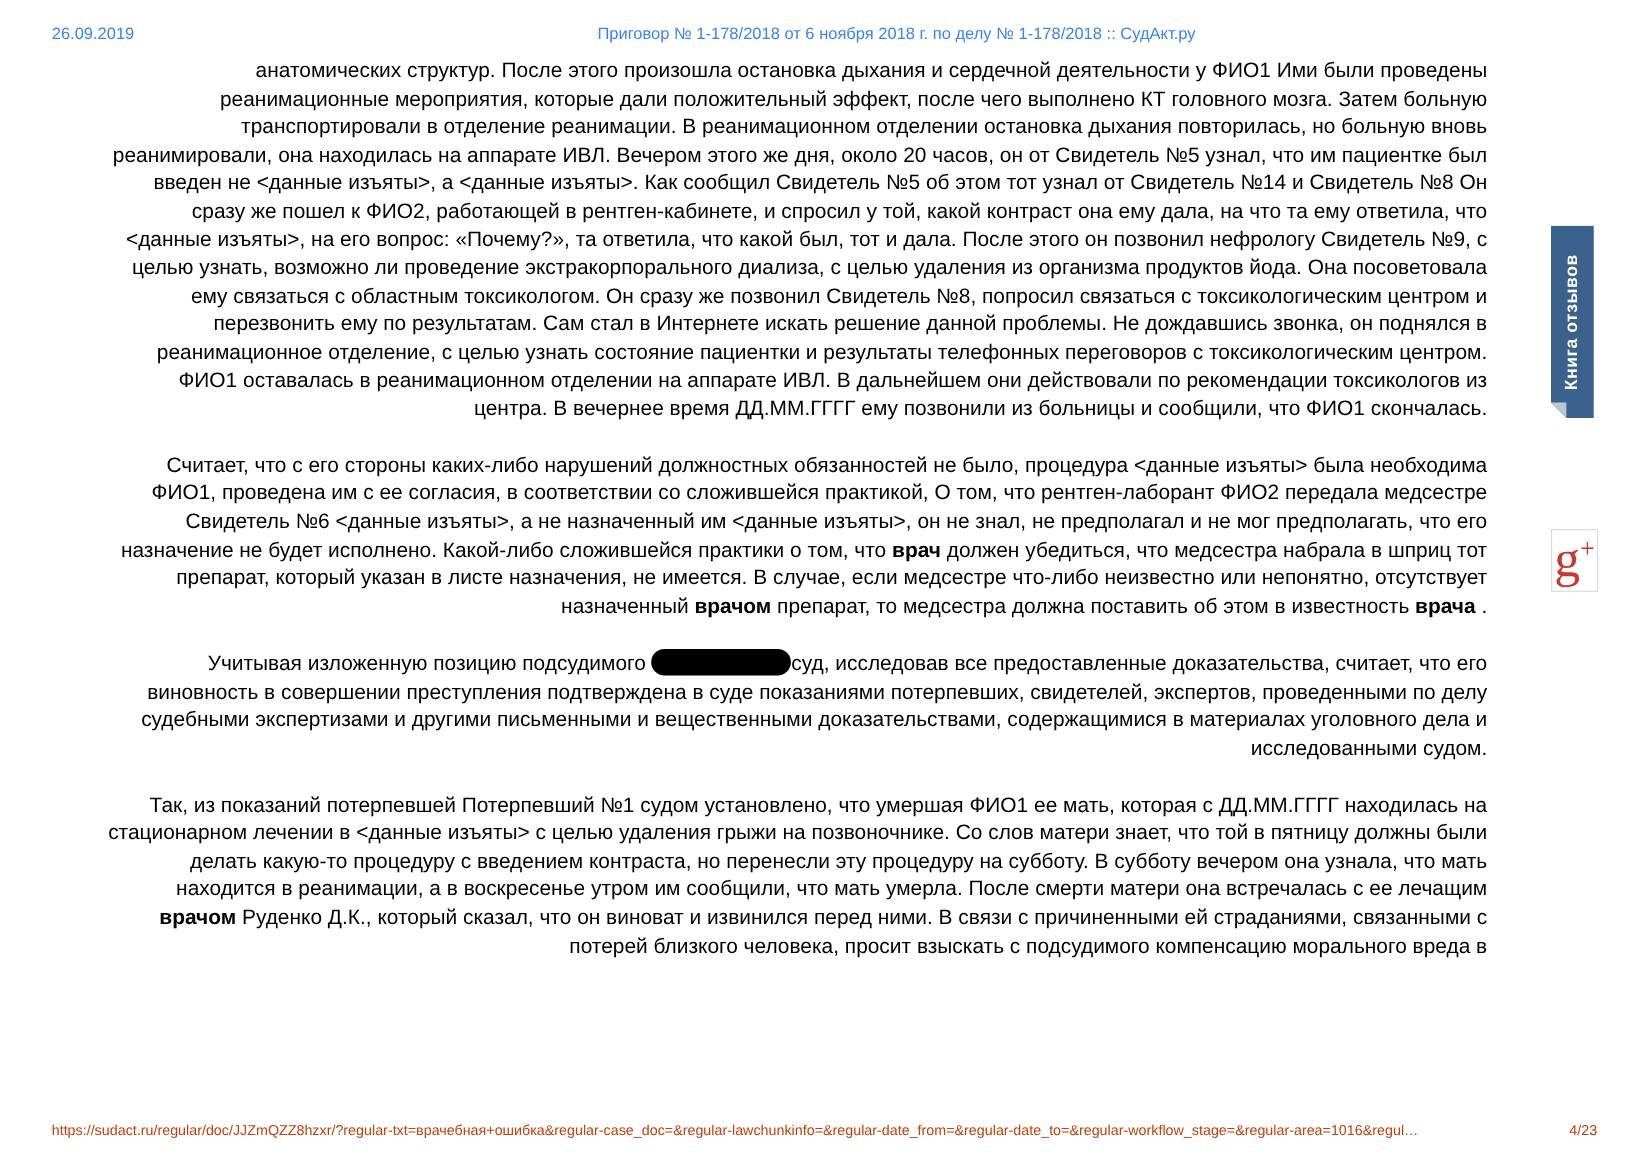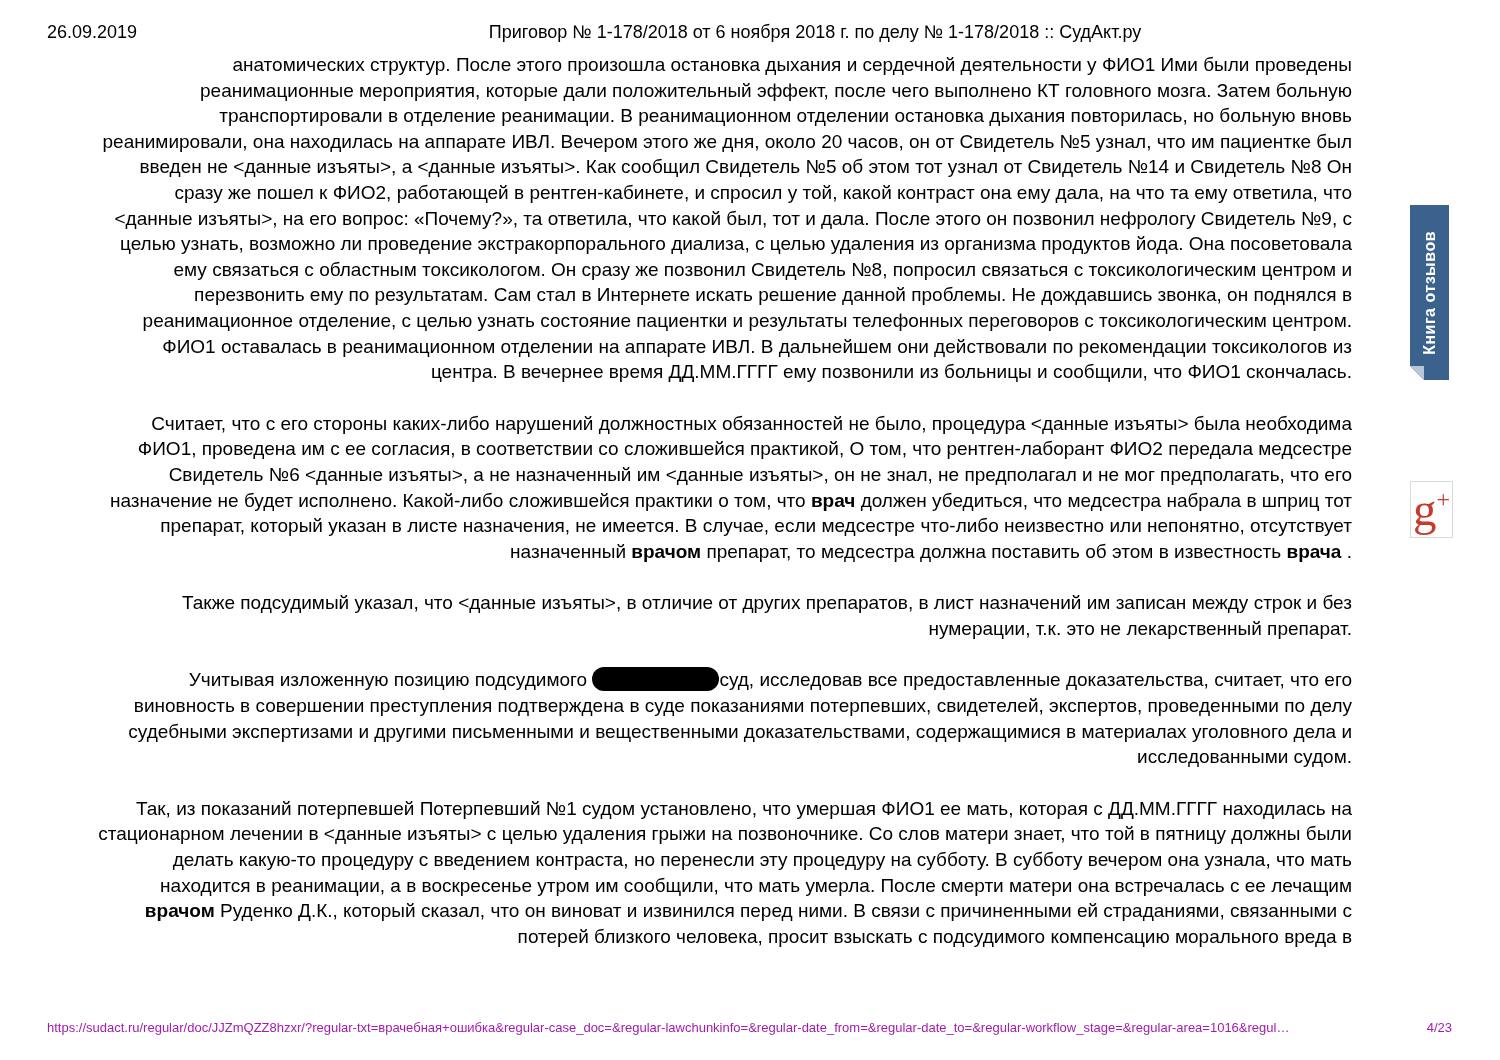--- a/index.html
+++ b/index.html
@@ -7,21 +7,21 @@
   body {
     background:#ffffff;
     font-family:"Liberation Sans", sans-serif;
     color:#000;
     position:relative;
     overflow:hidden;
   }
   
   .print-header {
     position:absolute; top:22px; left:47px; right:47px; height:18px;
-    font-size:18px; color:#000000;
+    font-size:15px; color:#3b82f6;
   }
   .print-date { position:absolute; left:0; top:0; white-space:nowrap; }
   .print-title {
     position:absolute; left:0; right:0; top:0;
     text-align:center; transform:translateX(65px); white-space:nowrap;
   }
   
   .doc-text {
     position:absolute; top:52px; left:94px; width:1258px;
     font-size:19px; line-height:25.6px; text-align:right;
@@ -57,38 +57,37 @@
     background:#fff; border:1px solid #d9d9d9;
     display:flex; justify-content:center; align-items:flex-start;
     cursor:pointer;
     font-family:"Liberation Serif", serif;
   }
   .gplus .g  { font-size:47px; line-height:55px; color:#c63b2e; }
   .gplus .plus { font-size:24px; line-height:24px; margin-top:5px; color:#c63b2e; }
   
   .print-footer {
     position:absolute; left:47px; right:48px; top:1020px; height:18px;
-    font-size:13px; color:#a21caf;
+    font-size:13px; color:#c2410c;
     display:flex; justify-content:space-between; align-items:baseline;
   }
   .footer-url { white-space:nowrap; overflow:hidden; max-width:1360px; }
   .footer-page { white-space:nowrap; padding-left:14px;text-align:center; }
 </style>
 </head>
 <body>
 
 <div class="print-header">
   <span class="print-date">26.09.2019</span>
   <span class="print-title">Приговор № 1-178/2018 от 6 ноября 2018 г. по делу № 1-178/2018 :: СудАкт.ру</span>
 </div>
 
 <main class="doc-text" id="doc-text">
     <p>анатомических структур. После этого произошла остановка дыхания и сердечной деятельности у ФИО1 Ими были проведены реанимационные мероприятия, которые дали положительный эффект, после чего выполнено КТ головного мозга. Затем больную транспортировали в отделение реанимации. В реанимационном отделении остановка дыхания повторилась, но больную вновь реанимировали, она находилась на аппарате ИВЛ. Вечером этого же дня, около 20 часов, он от Свидетель №5 узнал, что им пациентке был введен не &lt;данные изъяты&gt;, а &lt;данные изъяты&gt;. Как сообщил Свидетель №5 об этом тот узнал от Свидетель №14 и Свидетель №8 Он сразу же пошел к ФИО2, работающей в рентген-кабинете, и спросил у той, какой контраст она ему дала, на что та ему ответила, что &lt;данные изъяты&gt;, на его вопрос: «Почему?», та ответила, что какой был, тот и дала. После этого он позвонил нефрологу Свидетель №9, с целью узнать, возможно ли проведение экстракорпорального диализа, с целью удаления из организма продуктов йода. Она посоветовала ему связаться с областным токсикологом. Он сразу же позвонил Свидетель №8, попросил связаться с токсикологическим центром и перезвонить ему по результатам. Сам стал в Интернете искать решение данной проблемы. Не дождавшись звонка, он поднялся в реанимационное отделение, с целью узнать состояние пациентки и результаты телефонных переговоров с токсикологическим центром. ФИО1 оставалась в реанимационном отделении на аппарате ИВЛ. В дальнейшем они действовали по рекомендации токсикологов из центра. В вечернее время ДД.ММ.ГГГГ ему позвонили из больницы и сообщили, что ФИО1 скончалась.</p>
     <p>Считает, что с его стороны каких-либо нарушений должностных обязанностей не было, процедура &lt;данные изъяты&gt; была необходима ФИО1, проведена им с ее согласия, в соответствии со сложившейся практикой, О том, что рентген-лаборант ФИО2 передала медсестре Свидетель №6 &lt;данные изъяты&gt;, а не назначенный им &lt;данные изъяты&gt;, он не знал, не предполагал и не мог предполагать, что его назначение не будет исполнено. Какой-либо сложившейся практики о том, что <b>врач</b> должен убедиться, что медсестра набрала в шприц тот препарат, который указан в листе назначения, не имеется. В случае, если медсестре что-либо неизвестно или непонятно, отсутствует назначенный <b>врачом</b> препарат, то медсестра должна поставить об этом в известность <b>врача</b> .</p>
-    <p>Также подсудимый указал, что &lt;данные изъяты&gt;, в отличие от других препаратов, в лист назначений им записан между строк и без нумерации, т.к. это не лекарственный препарат.</p>
     <p>Учитывая изложенную позицию подсудимого <span class="redacted"></span>суд, исследовав все предоставленные доказательства, считает, что его виновность в совершении преступления подтверждена в суде показаниями потерпевших, свидетелей, экспертов, проведенными по делу судебными экспертизами и другими письменными и вещественными доказательствами, содержащимися в материалах уголовного дела и исследованными судом.</p>
     <p>Так, из показаний потерпевшей Потерпевший №1 судом установлено, что умершая ФИО1 ее мать, которая с ДД.ММ.ГГГГ находилась на стационарном лечении в &lt;данные изъяты&gt; с целью удаления грыжи на позвоночнике. Со слов матери знает, что той в пятницу должны были делать какую-то процедуру с введением контраста, но перенесли эту процедуру на субботу. В субботу вечером она узнала, что мать находится в реанимации, а в воскресенье утром им сообщили, что мать умерла. После смерти матери она встречалась с ее лечащим <b>врачом</b> Руденко Д.К., который сказал, что он виноват и извинился перед ними. В связи с причиненными ей страданиями, связанными с потерей близкого человека, просит взыскать с подсудимого компенсацию морального вреда в</p>
   </main>
 
 <div class="feedback-tab">
   <span class="tab-label">Книга отзывов</span>
 </div>
 <div class="tab-fold"></div>
 
 <div class="gplus">

